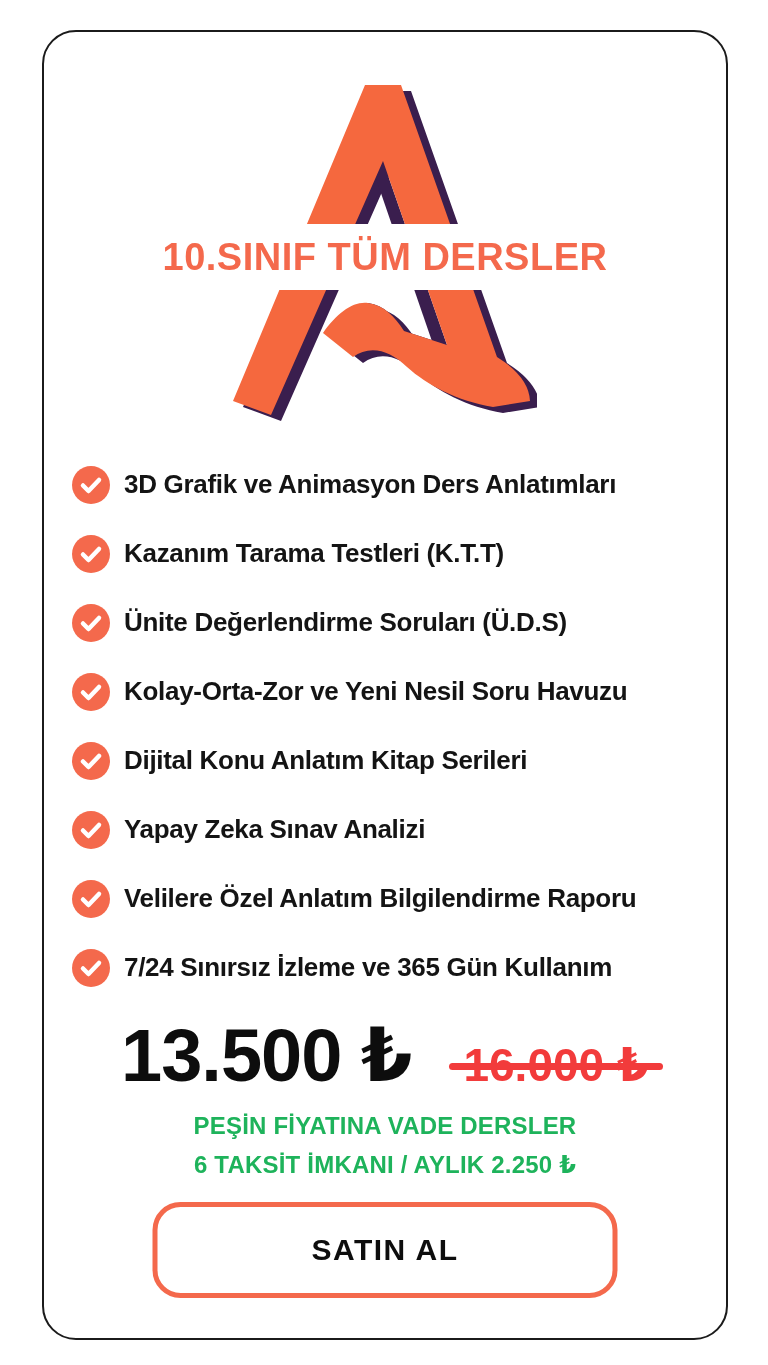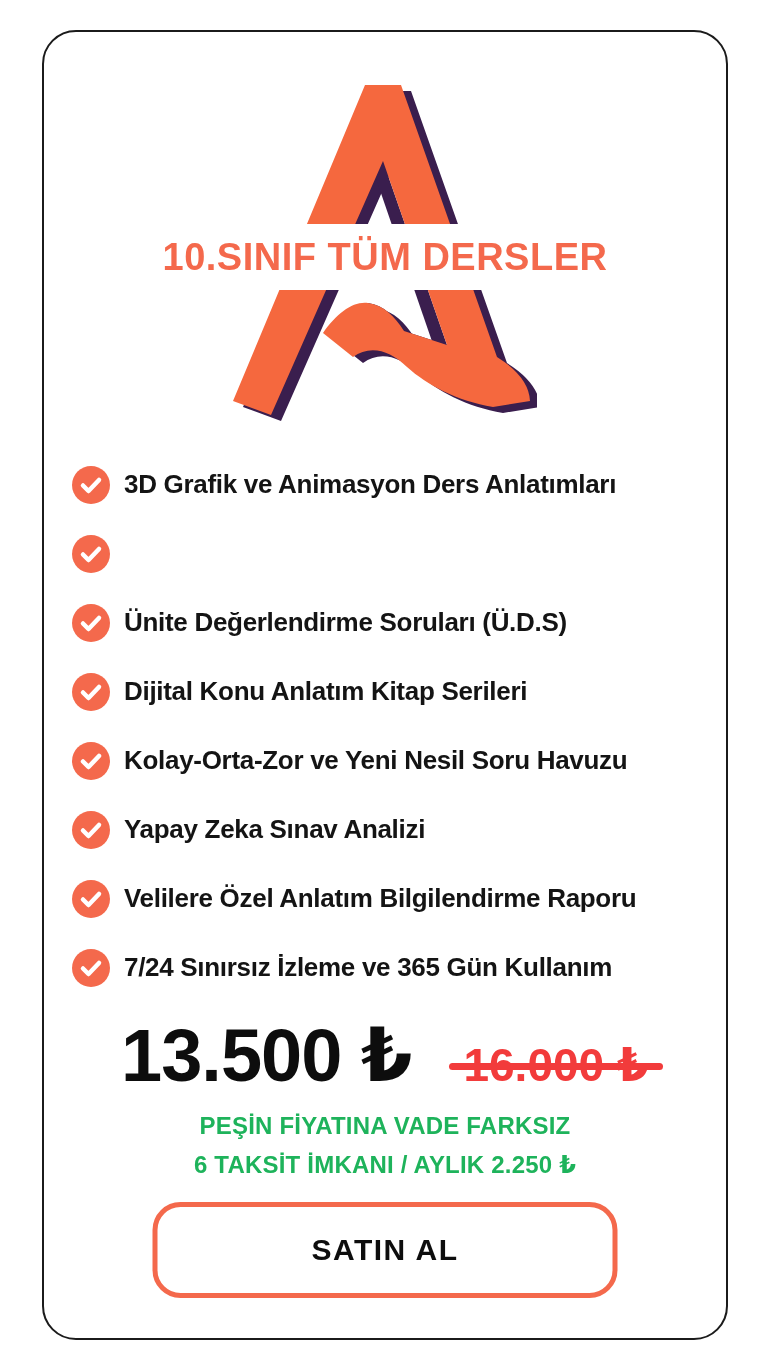--- a/index.html
+++ b/index.html
@@ -123,47 +123,48 @@
       </span>
       <span class="feature-label">3D Grafik ve Animasyon Ders Anlatımları</span>
     </li>
     <li class="feature-row">
       <span class="check-wrap">
         <svg viewBox="0 0 38 38">
             <circle cx="19" cy="19" r="19" fill="#F4694C"></circle>
             <path d="M11 19.5 L16.5 25 L27 14" fill="none" stroke="#fff" stroke-width="4.5" stroke-linecap="round" stroke-linejoin="round"></path>
           </svg>
       </span>
+      <span class="feature-label">Kazanım Tarama Testleri (K.T.T)</span>
     </li>
     <li class="feature-row">
       <span class="check-wrap">
         <svg viewBox="0 0 38 38">
             <circle cx="19" cy="19" r="19" fill="#F4694C"></circle>
             <path d="M11 19.5 L16.5 25 L27 14" fill="none" stroke="#fff" stroke-width="4.5" stroke-linecap="round" stroke-linejoin="round"></path>
           </svg>
       </span>
       <span class="feature-label">Ünite Değerlendirme Soruları (Ü.D.S)</span>
     </li>
     <li class="feature-row">
       <span class="check-wrap">
         <svg viewBox="0 0 38 38">
             <circle cx="19" cy="19" r="19" fill="#F4694C"></circle>
             <path d="M11 19.5 L16.5 25 L27 14" fill="none" stroke="#fff" stroke-width="4.5" stroke-linecap="round" stroke-linejoin="round"></path>
           </svg>
       </span>
+      <span class="feature-label">Kolay-Orta-Zor ve Yeni Nesil Soru Havuzu</span>
+    </li>
+    <li class="feature-row">
+      <span class="check-wrap">
+        <svg viewBox="0 0 38 38">
+            <circle cx="19" cy="19" r="19" fill="#F4694C"></circle>
+            <path d="M11 19.5 L16.5 25 L27 14" fill="none" stroke="#fff" stroke-width="4.5" stroke-linecap="round" stroke-linejoin="round"></path>
+          </svg>
+      </span>
       <span class="feature-label">Dijital Konu Anlatım Kitap Serileri</span>
-    </li>
-    <li class="feature-row">
-      <span class="check-wrap">
-        <svg viewBox="0 0 38 38">
-            <circle cx="19" cy="19" r="19" fill="#F4694C"></circle>
-            <path d="M11 19.5 L16.5 25 L27 14" fill="none" stroke="#fff" stroke-width="4.5" stroke-linecap="round" stroke-linejoin="round"></path>
-          </svg>
-      </span>
-      <span class="feature-label">Kolay-Orta-Zor ve Yeni Nesil Soru Havuzu</span>
     </li>
     <li class="feature-row">
       <span class="check-wrap">
         <svg viewBox="0 0 38 38">
             <circle cx="19" cy="19" r="19" fill="#F4694C"></circle>
             <path d="M11 19.5 L16.5 25 L27 14" fill="none" stroke="#fff" stroke-width="4.5" stroke-linecap="round" stroke-linejoin="round"></path>
           </svg>
       </span>
       <span class="feature-label">Yapay Zeka Sınav Analizi</span>
     </li>
@@ -186,19 +187,19 @@
       <span class="feature-label">7/24 Sınırsız İzleme ve 365 Gün Kullanım</span>
     </li>
   </ul>
 
   <div class="price-row">
     <span class="price-current">13.500 ₺</span>
     <span class="price-original">16.000 ₺</span>
   </div>
 
   <div class="installment">
-    <div>PEŞİN FİYATINA VADE FARKSIZ</div>
+    <div>PEŞİN FİYATINA VADE DERSLER</div>
     <div>6 TAKSİT İMKANI / AYLIK 2.250 ₺</div>
   </div>
 
   <button class="buy-button">SATIN AL</button>
 
 </div>
 
 </body></html>

